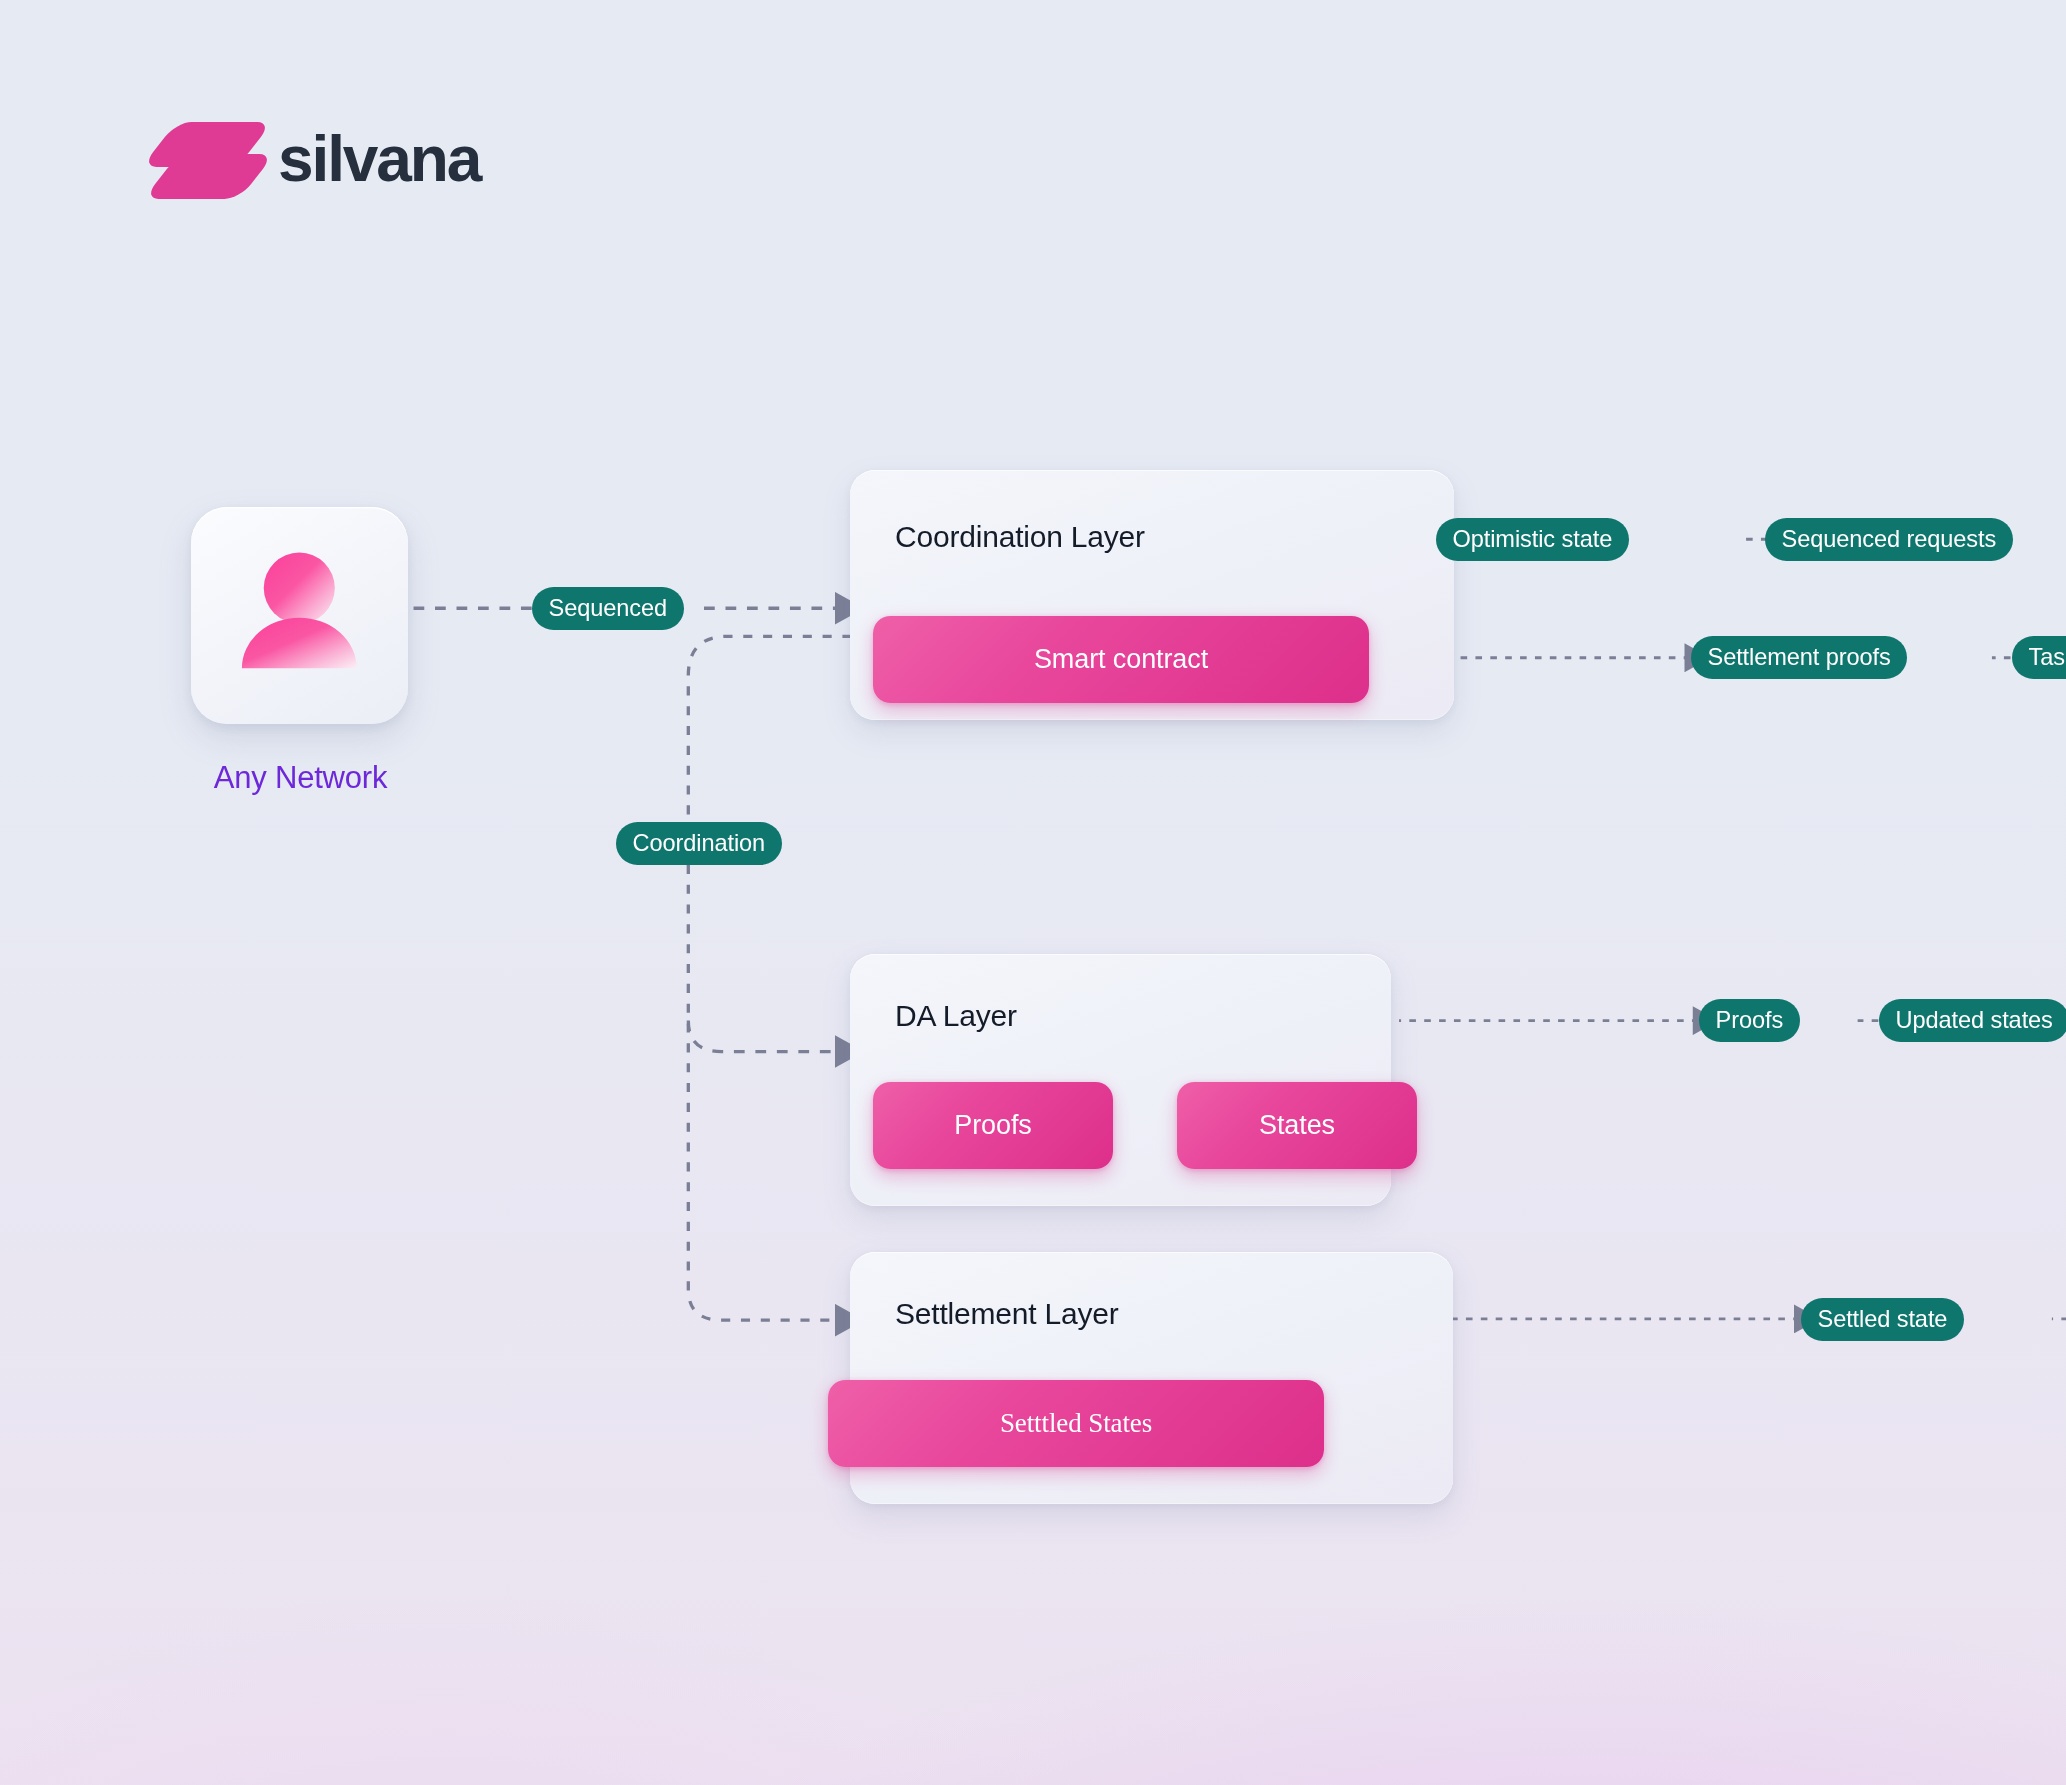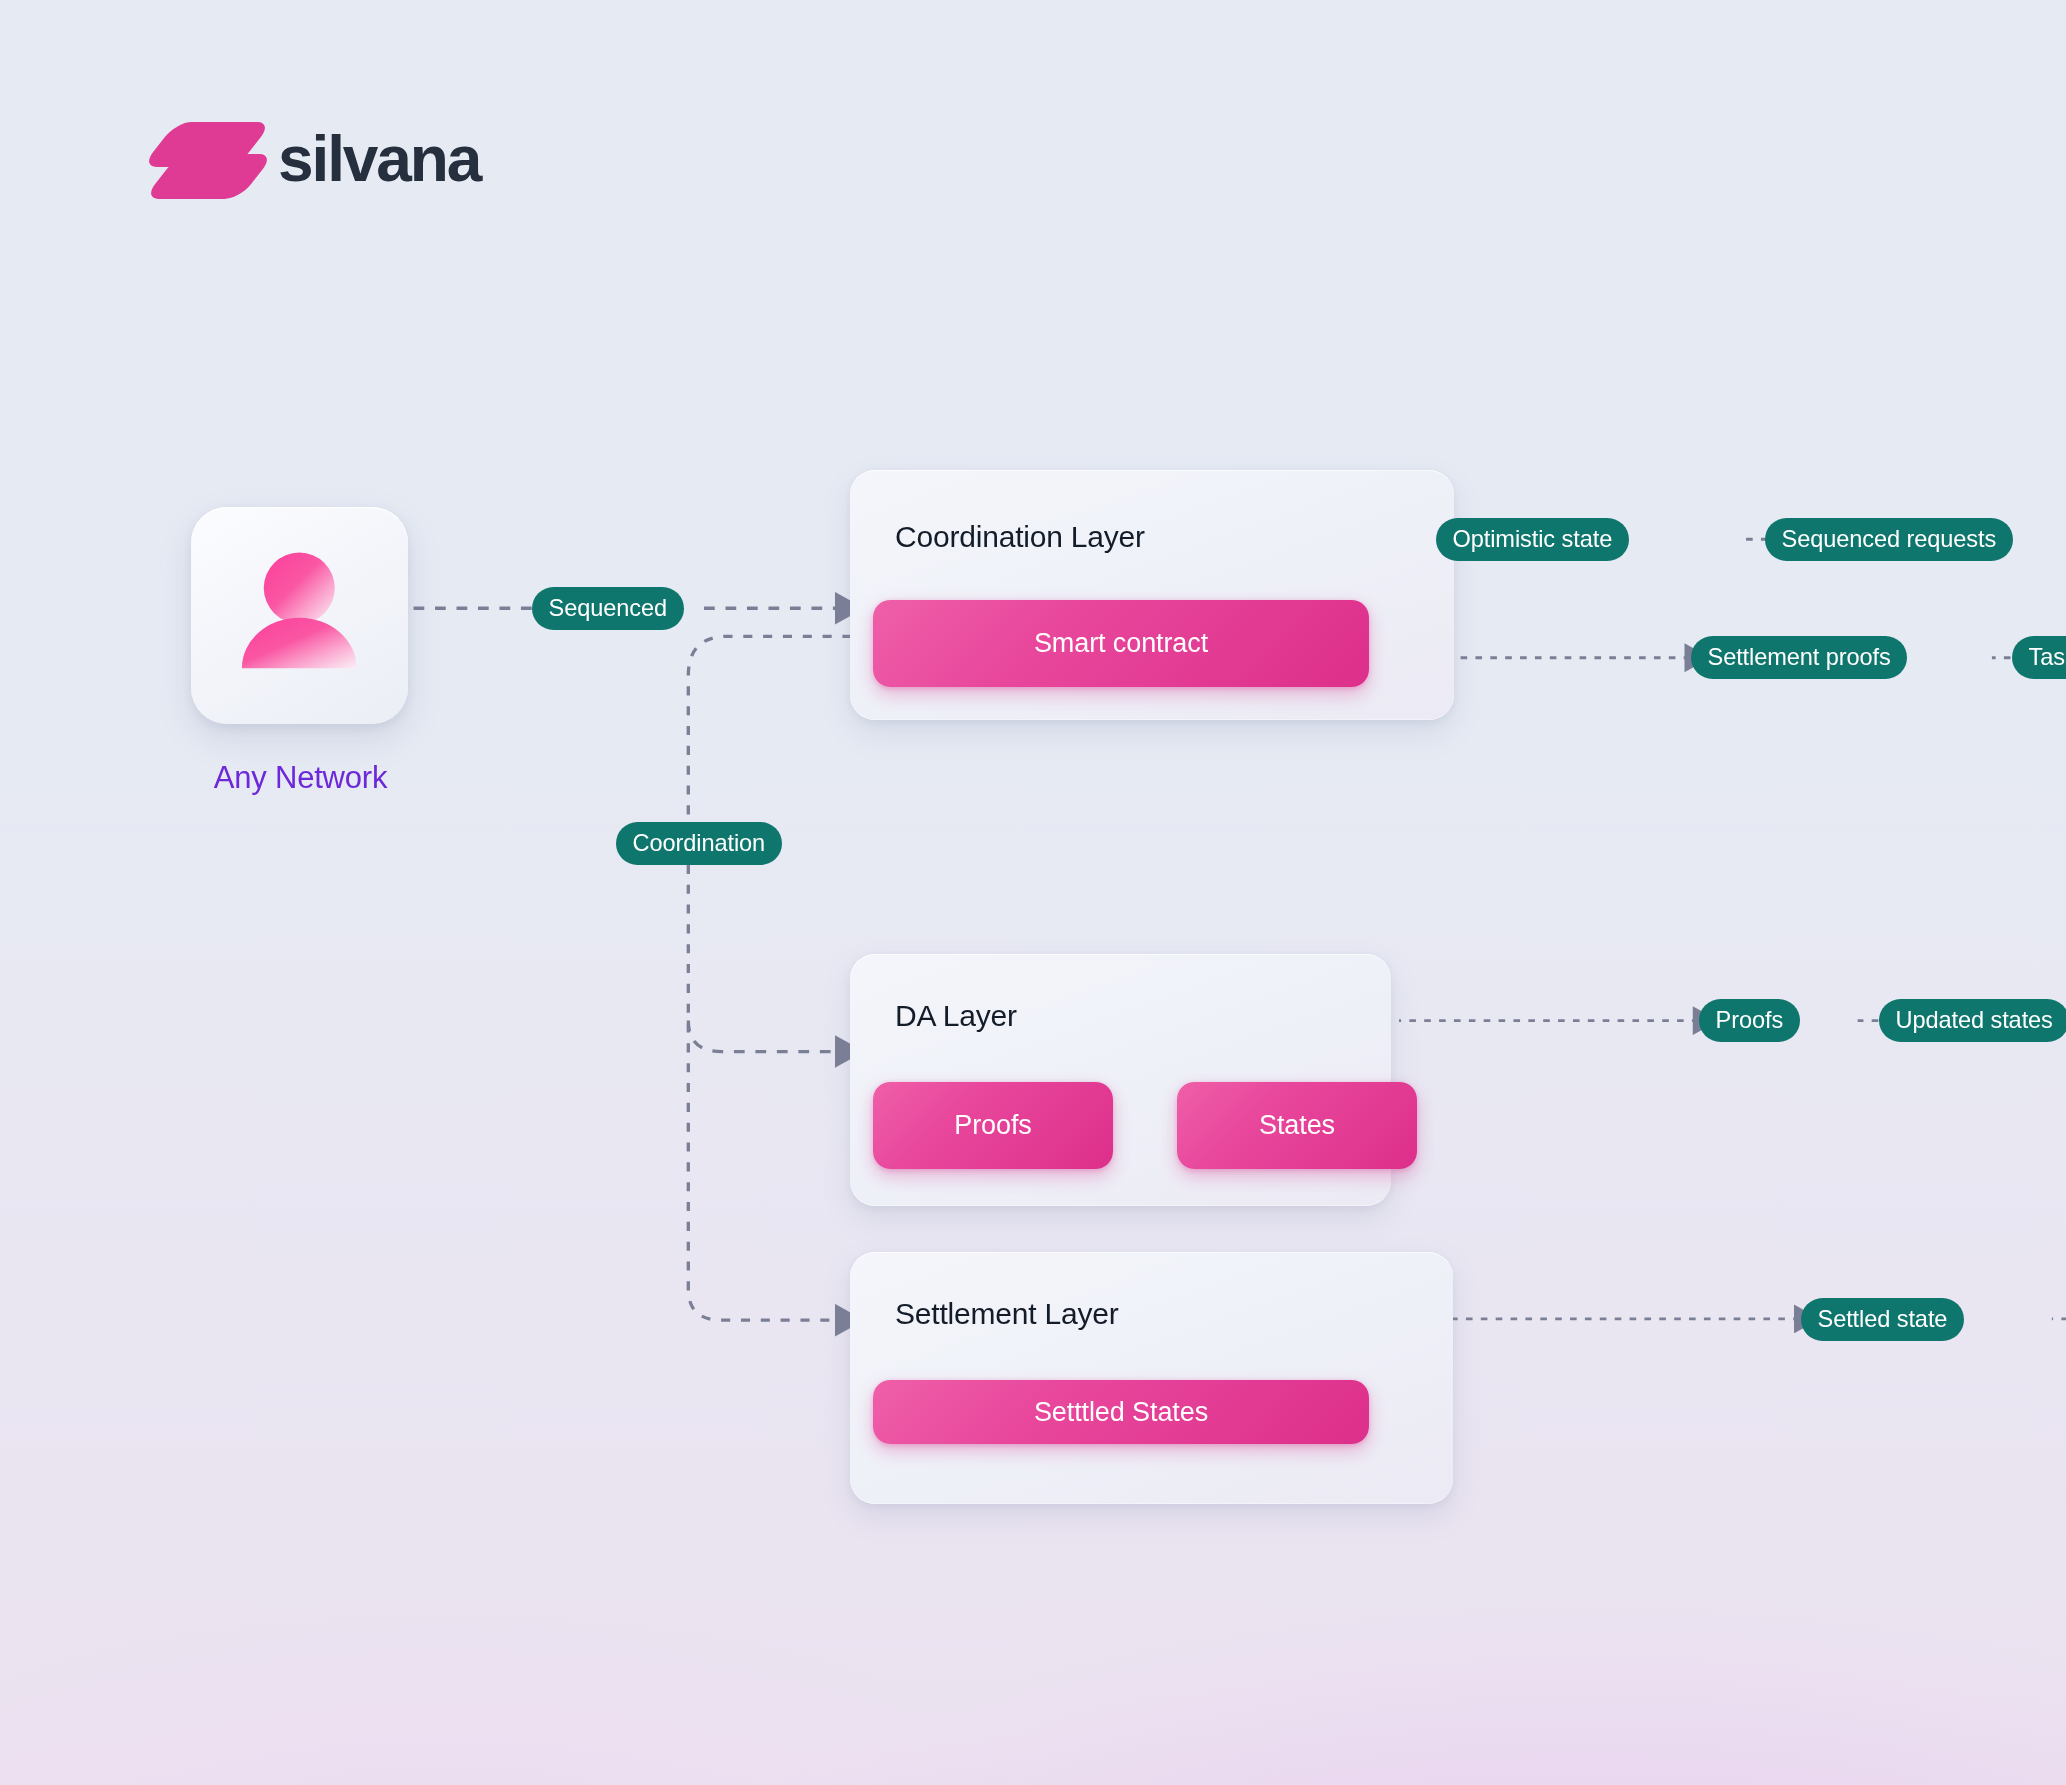--- a/index.html
+++ b/index.html
@@ -117,32 +117,32 @@
     </defs>
     <circle cx="262" cy="196" r="86" fill="url(#ug)"></circle>
     <path d="M123 390 a139 122 0 0 1 278 0 z" fill="url(#ug)"></path>
   </svg>
 </div>
 <div id="user-label">Any Network</div>
 
 <div class="card" style="left:850px;top:470px;width:604px;height:250px;">
   <div class="card-title" style="left:45px;top:50px;">Coordination Layer</div>
 </div>
-<div class="pinkbtn" style="left:873px;top:600px;width:496px;height:87px;">Smart contract</div>
+<div class="pinkbtn" style="left:873px;top:616px;width:496px;height:87px;">Smart contract</div>
 
 <div class="card" style="left:850px;top:954px;width:541px;height:252px;">
   <div class="card-title" style="left:45px;top:45px;">DA Layer</div>
 </div>
 <div class="pinkbtn" style="left:873px;top:1082px;width:240px;height:87px;">Proofs</div>
 <div class="pinkbtn" style="left:1177px;top:1082px;width:240px;height:87px;">States</div>
 
 <div class="card" style="left:850px;top:1252px;width:603px;height:252px;">
   <div class="card-title" style="left:45px;top:45px;">Settlement Layer</div>
 </div>
-<div class="pinkbtn" style="left:873px;top:1380px;width:496px;height:64px;">Setttled States</div>
+<div class="pinkbtn" style="left:828px;top:1380px;width:496px;height:87px;font-family:Liberation Serif, serif;">Setttled States</div>
 
 <div class="pill" style="left:532px;top:587px;">Sequenced</div>
 <div class="pill" style="left:616px;top:822px;">Coordination</div>
 
 <div class="pill" style="left:1436px;top:518px;">Optimistic state</div>
 <div class="pill" style="left:1765px;top:518px;">Sequenced requests</div>
 
 <div class="pill" style="left:1691px;top:636px;">Settlement proofs</div>
 <div class="pill" style="left:2012px;top:636px;">Tasks</div>
 

